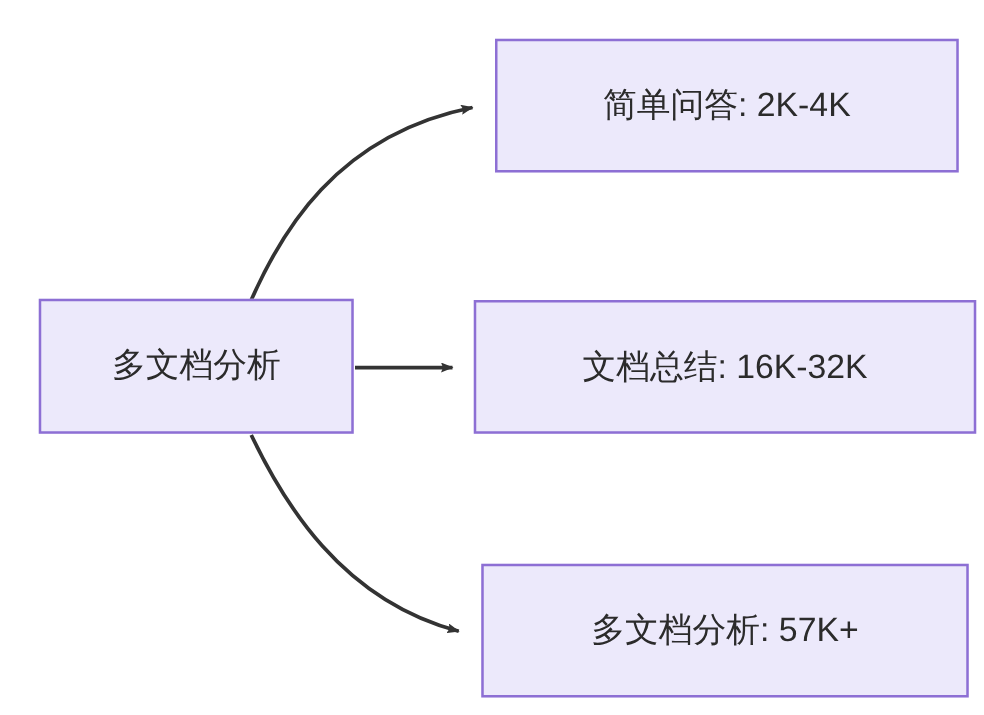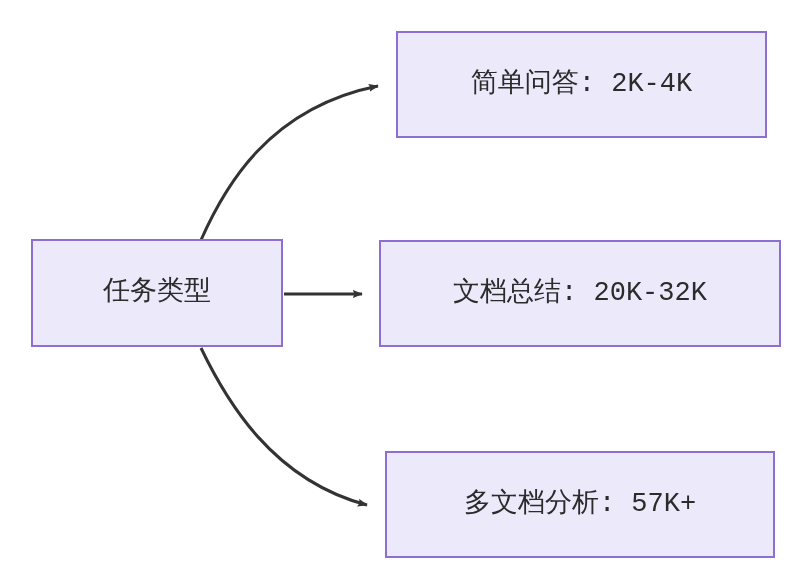--- a/index.html
+++ b/index.html
@@ -31,21 +31,21 @@
     box-sizing: border-box;
     background: #ece9fb;
     border: 2px solid #8d6fd4;
     border-radius: 0px;
     display: flex;
     align-items: center;
     justify-content: center;
     z-index: 2;
   }
   .node-label {
-    font-family: Liberation Mono, monospace;
+    font-family: Liberation Sans, sans-serif;
     font-size: 27px;
     line-height: 1.1;
     color: #2b2b2b;
     white-space: nowrap;
     letter-spacing: 0px;
     text-align: right;
   }
   
   #node-root     { left: 31px;  top: 239px; width: 252px; height: 108px; }
   #node-simple   { left: 396px; top: 31px;  width: 371px; height: 107px; }
@@ -65,28 +65,28 @@
     </defs>
 
     <path d="M 201,240 C 224,188 268,108 378,86" fill="none" stroke="#333333" stroke-width="3" stroke-linecap="butt" marker-end="url(#arrowhead)"></path>
 
     <path d="M 284,294 L 362,294" fill="none" stroke="#333333" stroke-width="3" stroke-linecap="butt" marker-end="url(#arrowhead)"></path>
 
     <path d="M 201,348 C 226,400 272,480 367,505" fill="none" stroke="#333333" stroke-width="3" stroke-linecap="butt" marker-end="url(#arrowhead)"></path>
   </svg>
 
   <div class="node" id="node-root">
-    <span class="node-label">任务类型</span>
+    <span class="node-label">多文档分析</span>
   </div>
 
   <div class="node" id="node-simple">
     <span class="node-label">简单问答: 2K-4K</span>
   </div>
 
   <div class="node" id="node-summary">
-    <span class="node-label">文档总结: 20K-32K</span>
+    <span class="node-label">文档总结: 16K-32K</span>
   </div>
 
   <div class="node" id="node-multidoc">
     <span class="node-label">多文档分析: 57K+</span>
   </div>
 
 </div>
 
 </body></html>

